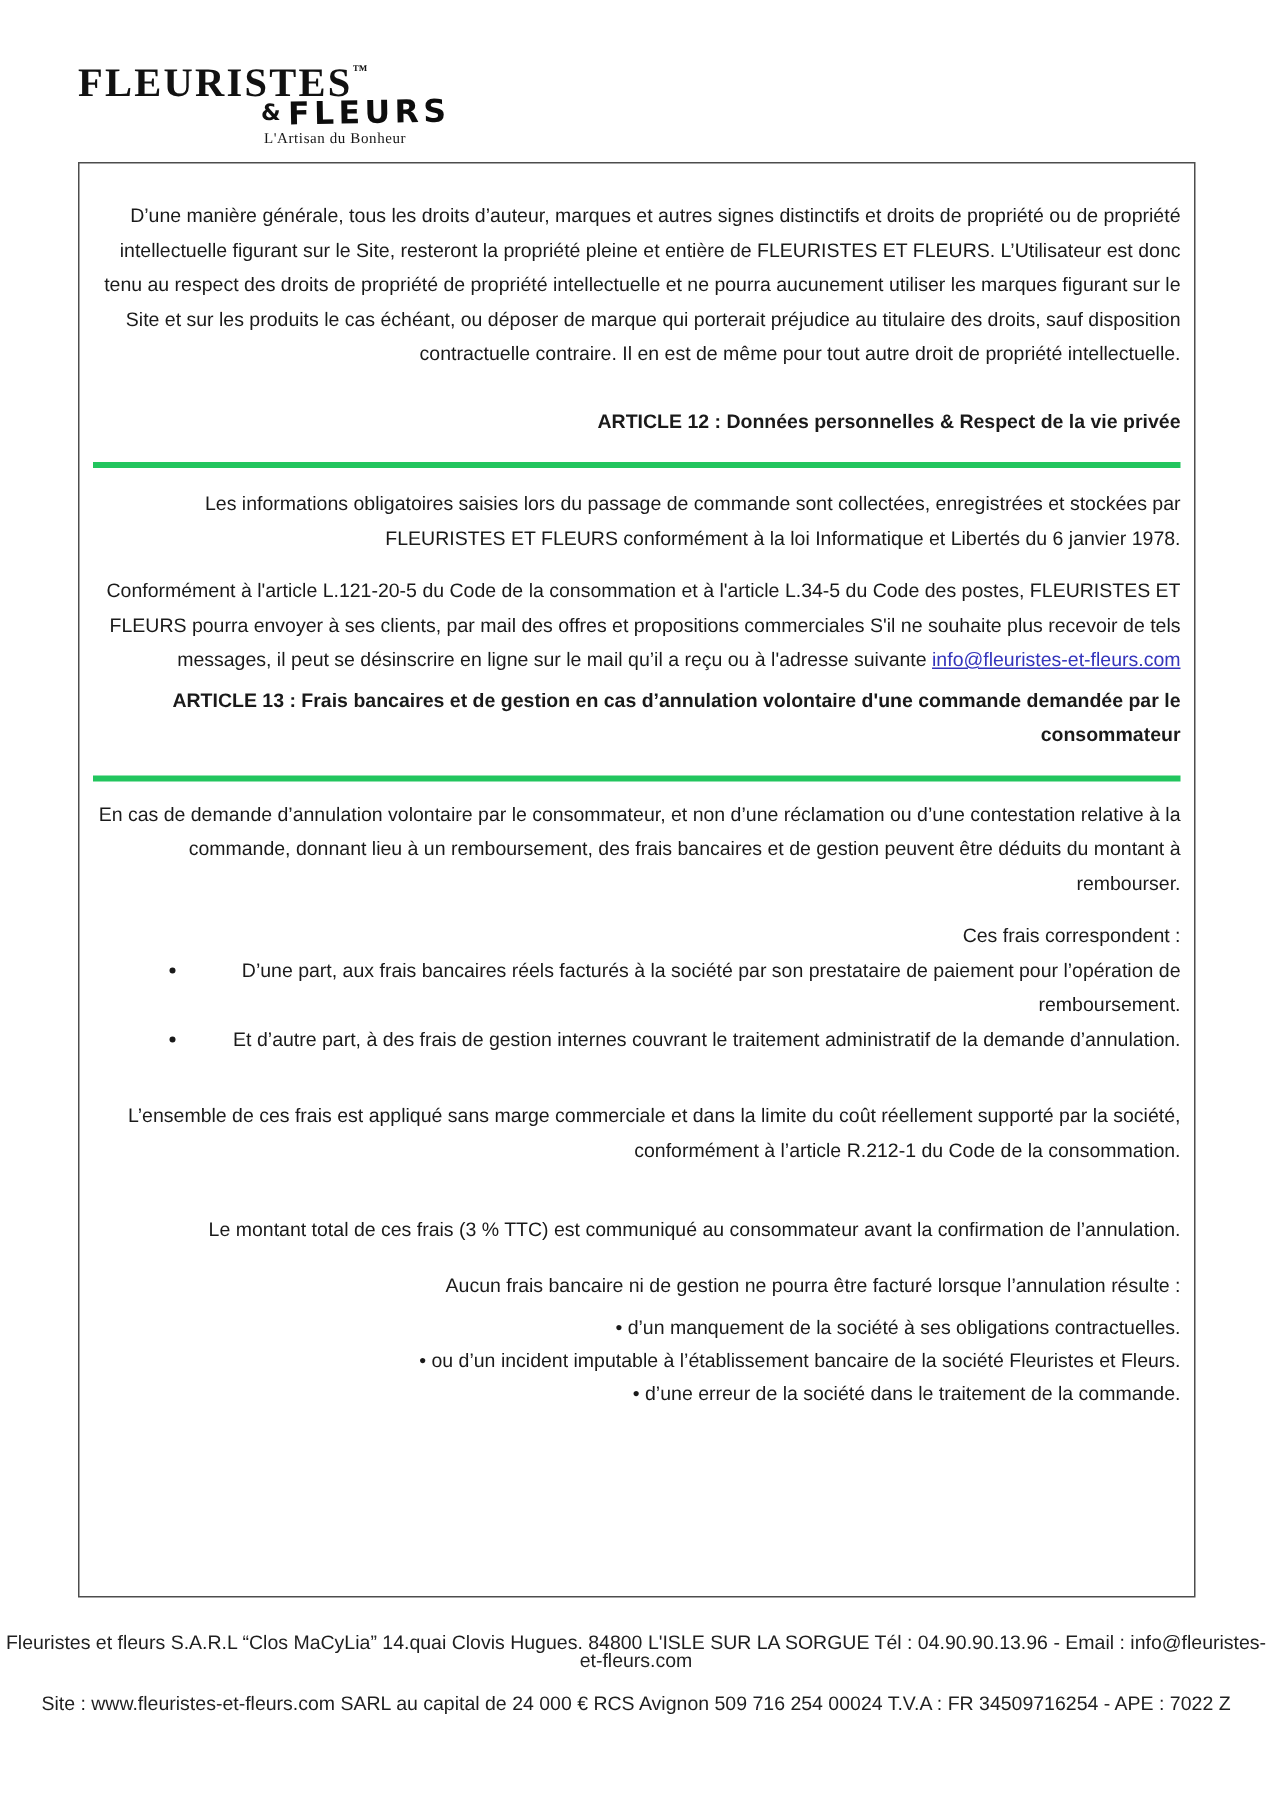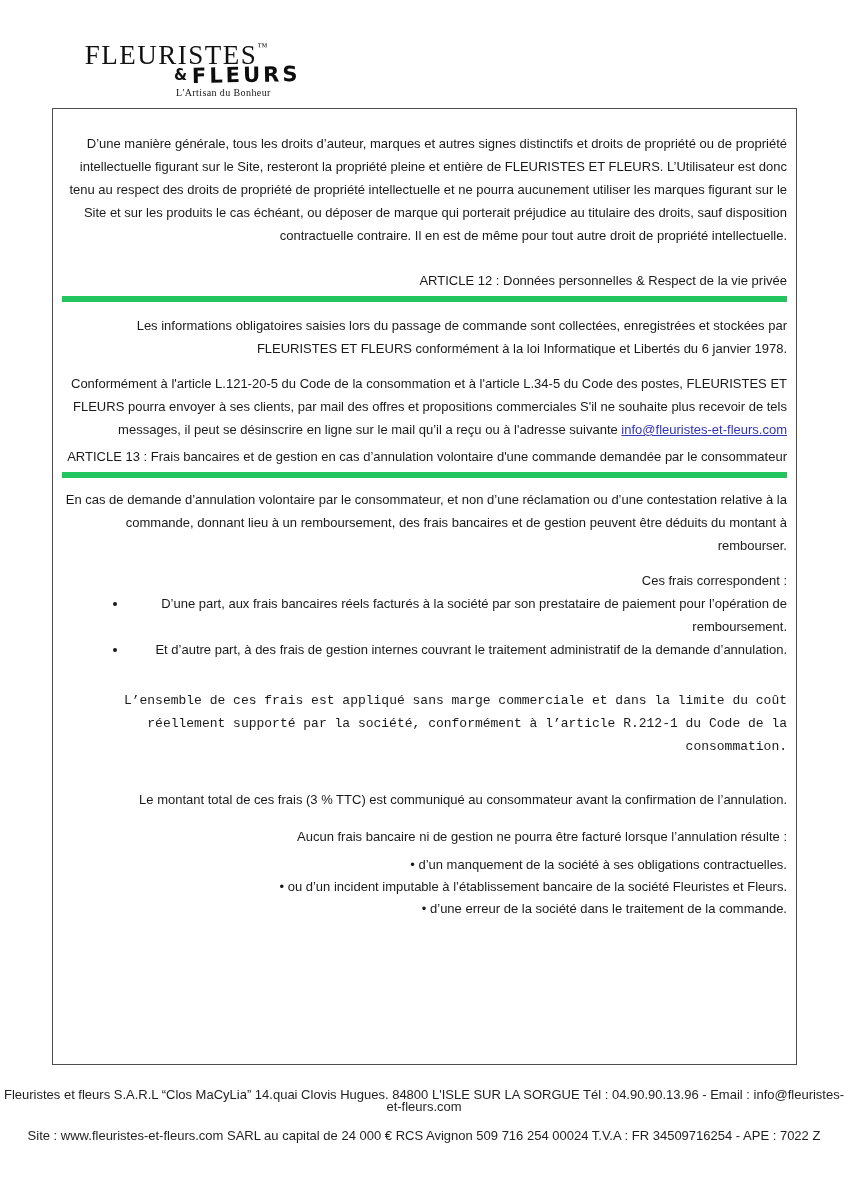--- a/index.html
+++ b/index.html
@@ -11,25 +11,24 @@
     color: #1a1a1a;
     font-family: "Liberation Sans", sans-serif;
     overflow: hidden;
   }
 
   
   .logo { position: absolute; top: 42px; left: 52px; line-height: 1; }
   .logo-main {
     font-family: "Liberation Serif", serif;
     font-size: 27px;
-    font-weight: 400;
+    font-weight: 700;
     letter-spacing: 1.5px;
     color: #111;
     white-space: nowrap;
-    text-align: center;
   }
   .logo-tm { font-size: 10px; vertical-align: 14px; letter-spacing: 0; }
   .logo-sub { margin: -4px 0 0 122px; white-space: nowrap; }
   .logo-amp {
     font-family: "DejaVu Sans", sans-serif;
     font-size: 15px; font-weight: 700; color: #111;
     vertical-align: 2px;
   }
   .logo-fleurs {
     font-family: "DejaVu Sans", sans-serif;
@@ -50,33 +49,33 @@
     box-sizing: border-box;
     border: 1px solid #4d4d4d;
     padding: 23px 9px 0 9px;
     font-size: 13px;
     line-height: 23px;
     text-align: right;
   }
   .content-box p { margin: 0; }
   .p-intro        { margin-bottom: 22px !important; }
   .heading {
-    font-weight: normal;
-    border-bottom: 6px solid #22c55e;
-    padding-bottom: 4px;
+    font-weight: bold;
+    border-bottom: 4px solid #22c55e;
+    padding-bottom: 16px;
   }
   .h-a12          { margin-bottom: 12px !important; }
   .p-a12-1        { margin-bottom: 12px !important; }
   .p-a12-2        { margin-bottom: 4px  !important; }
   .h-a13          { margin-bottom: 10px !important; }
   .p-a13-1        { margin-bottom: 12px !important; }
   .p-list-intro   { margin-bottom: 0 !important; }
   ul.fee-list { margin: 0 0 28px 0; padding: 0 0 0 66px; }
   ul.fee-list li { padding-left: 4px; }
-  .p-a13-2        { margin-bottom: 30px !important; font-family: Liberation Mono, monospace; }
+  .p-a13-2        { margin-bottom: 30px !important; }
   .p-a13-3        { margin-bottom: 14px !important; }
   .p-a13-4        { margin-bottom: 6px  !important; }
   .exemption-line { margin: 0; line-height: 22px; }
 
   a.email-link { color: #3333bb; }
 
   
   .footer {
     position: absolute;
     left: 0; right: 0; top: 1089px;

